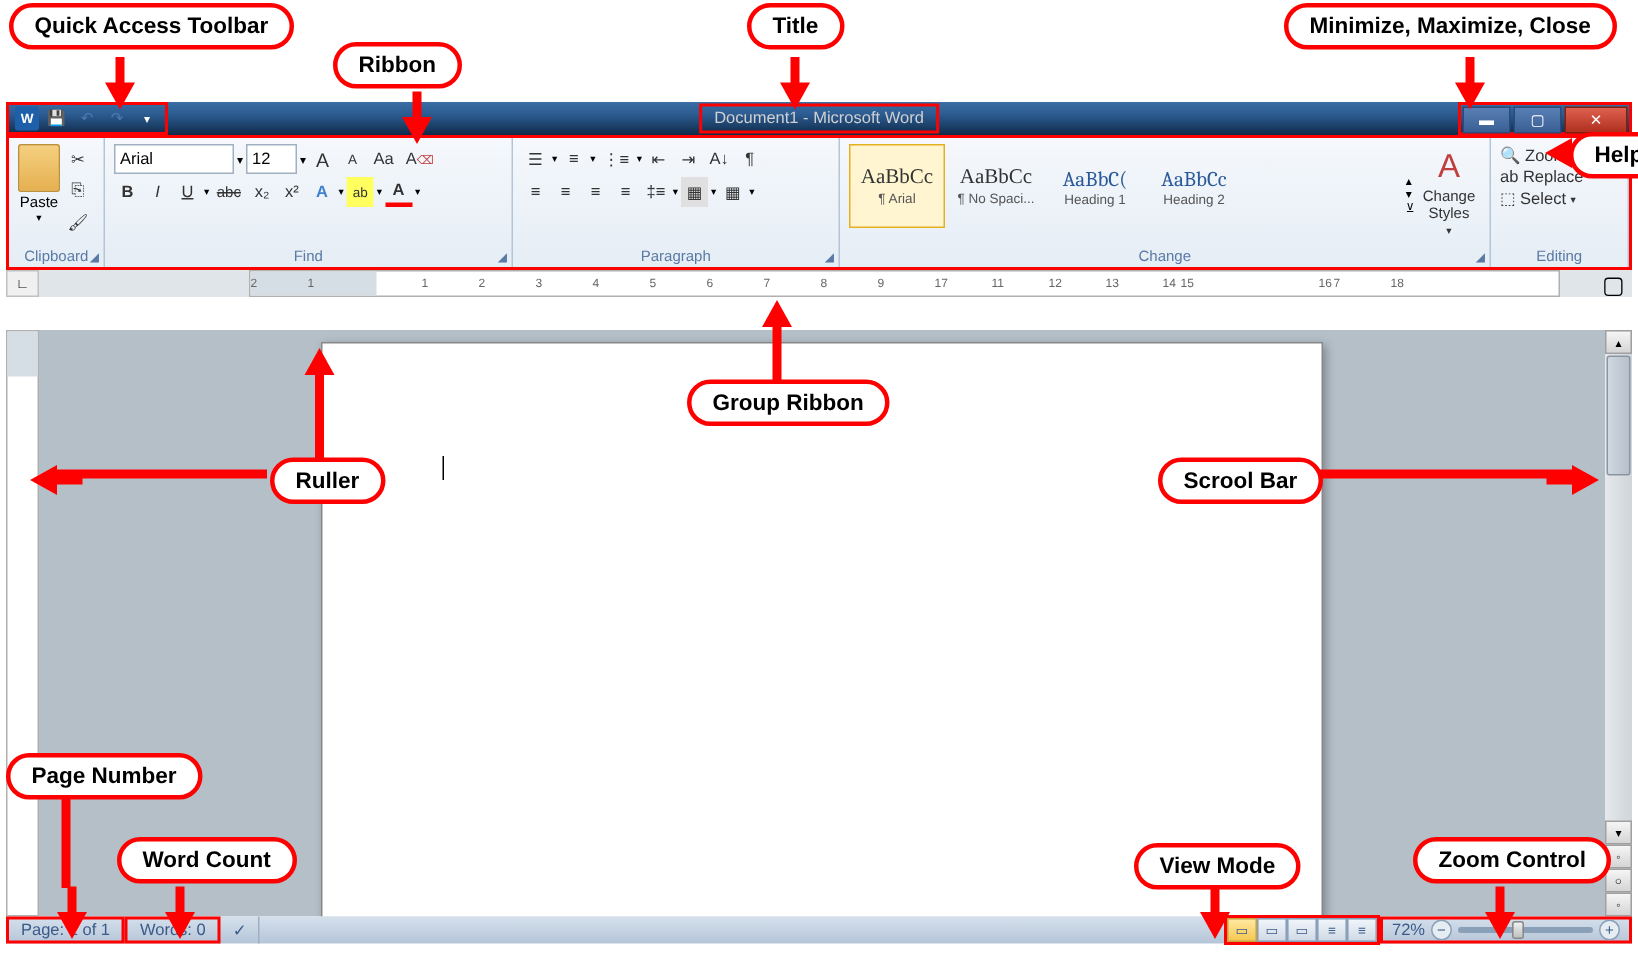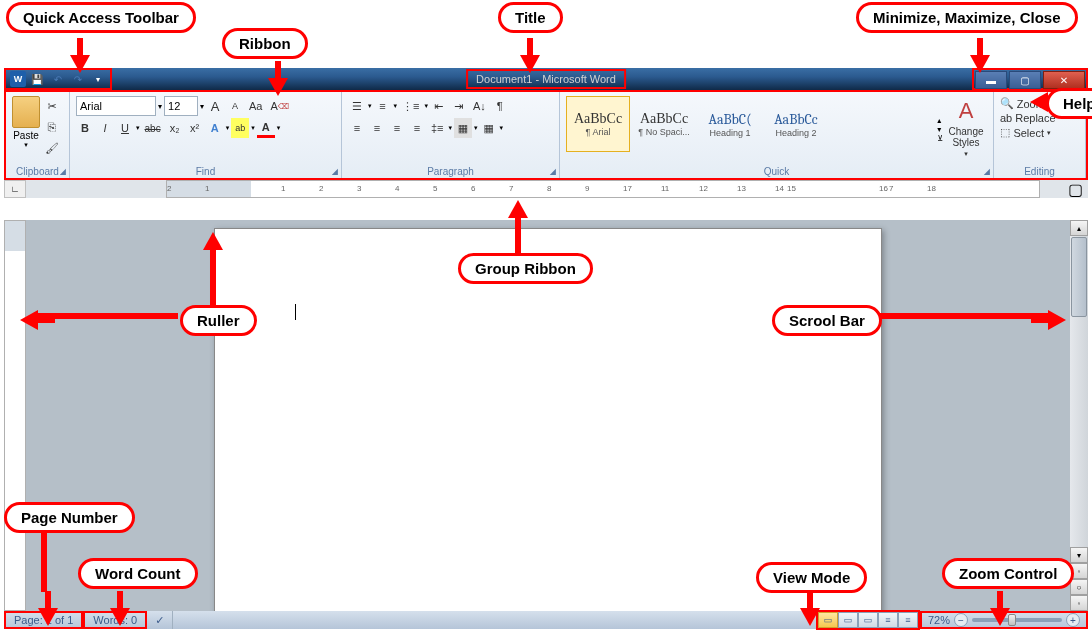--- a/index.html
+++ b/index.html
@@ -270,21 +270,21 @@
       <div style="display:flex;flex-direction:column;justify-content:center;padding:0 2px;">
         <span style="font-size:8px;">▴</span>
         <span style="font-size:8px;">▾</span>
         <span style="font-size:8px;">⊻</span>
       </div>
       <div class="rbtn big">
         <span class="ic" style="color:#c04040;">A</span>
         <span>Change Styles</span>
         <span style="font-size:7px;">▾</span>
       </div>
-      <div class="group-label">Quick</div>
+      <div class="group-label">Change</div>
       <div class="dlaunch">◢</div>
     </div>
 
     <div class="group g-edit">
       <div class="erow">
           <span>🔍</span>
           <span>Zoom</span> 
           <span style="font-size:7px;">▾</span>
         </div>
       <div class="erow">

